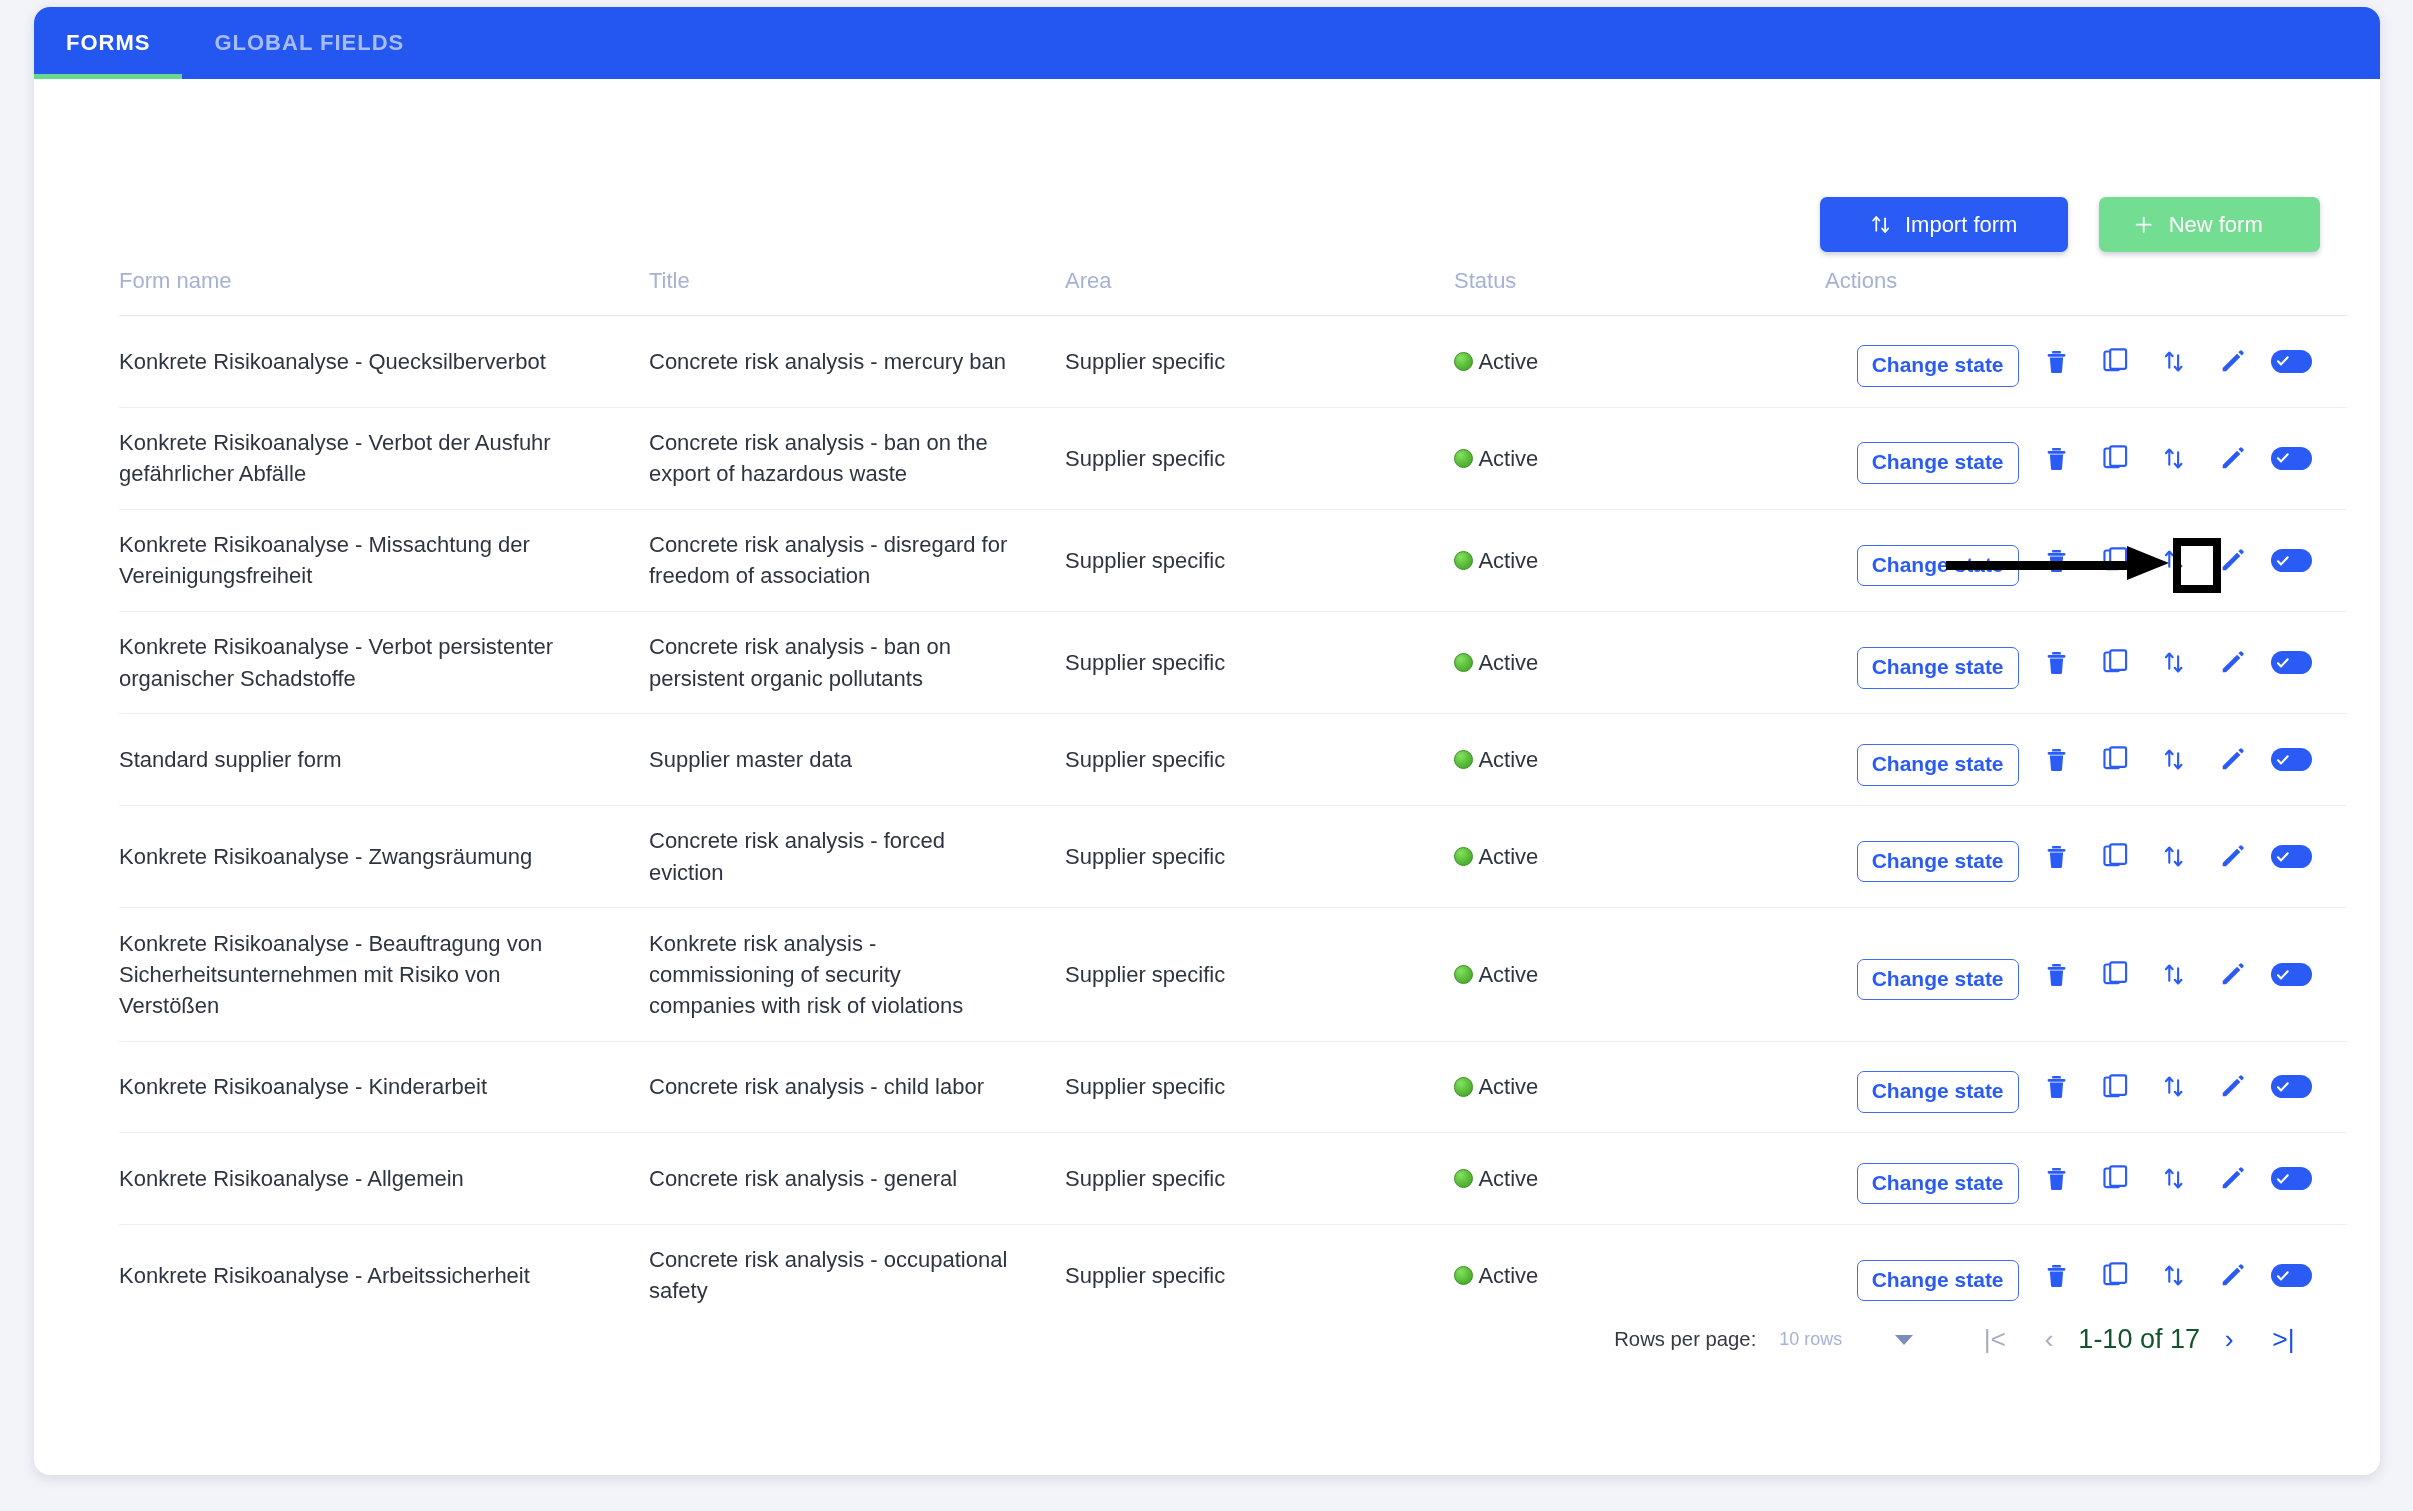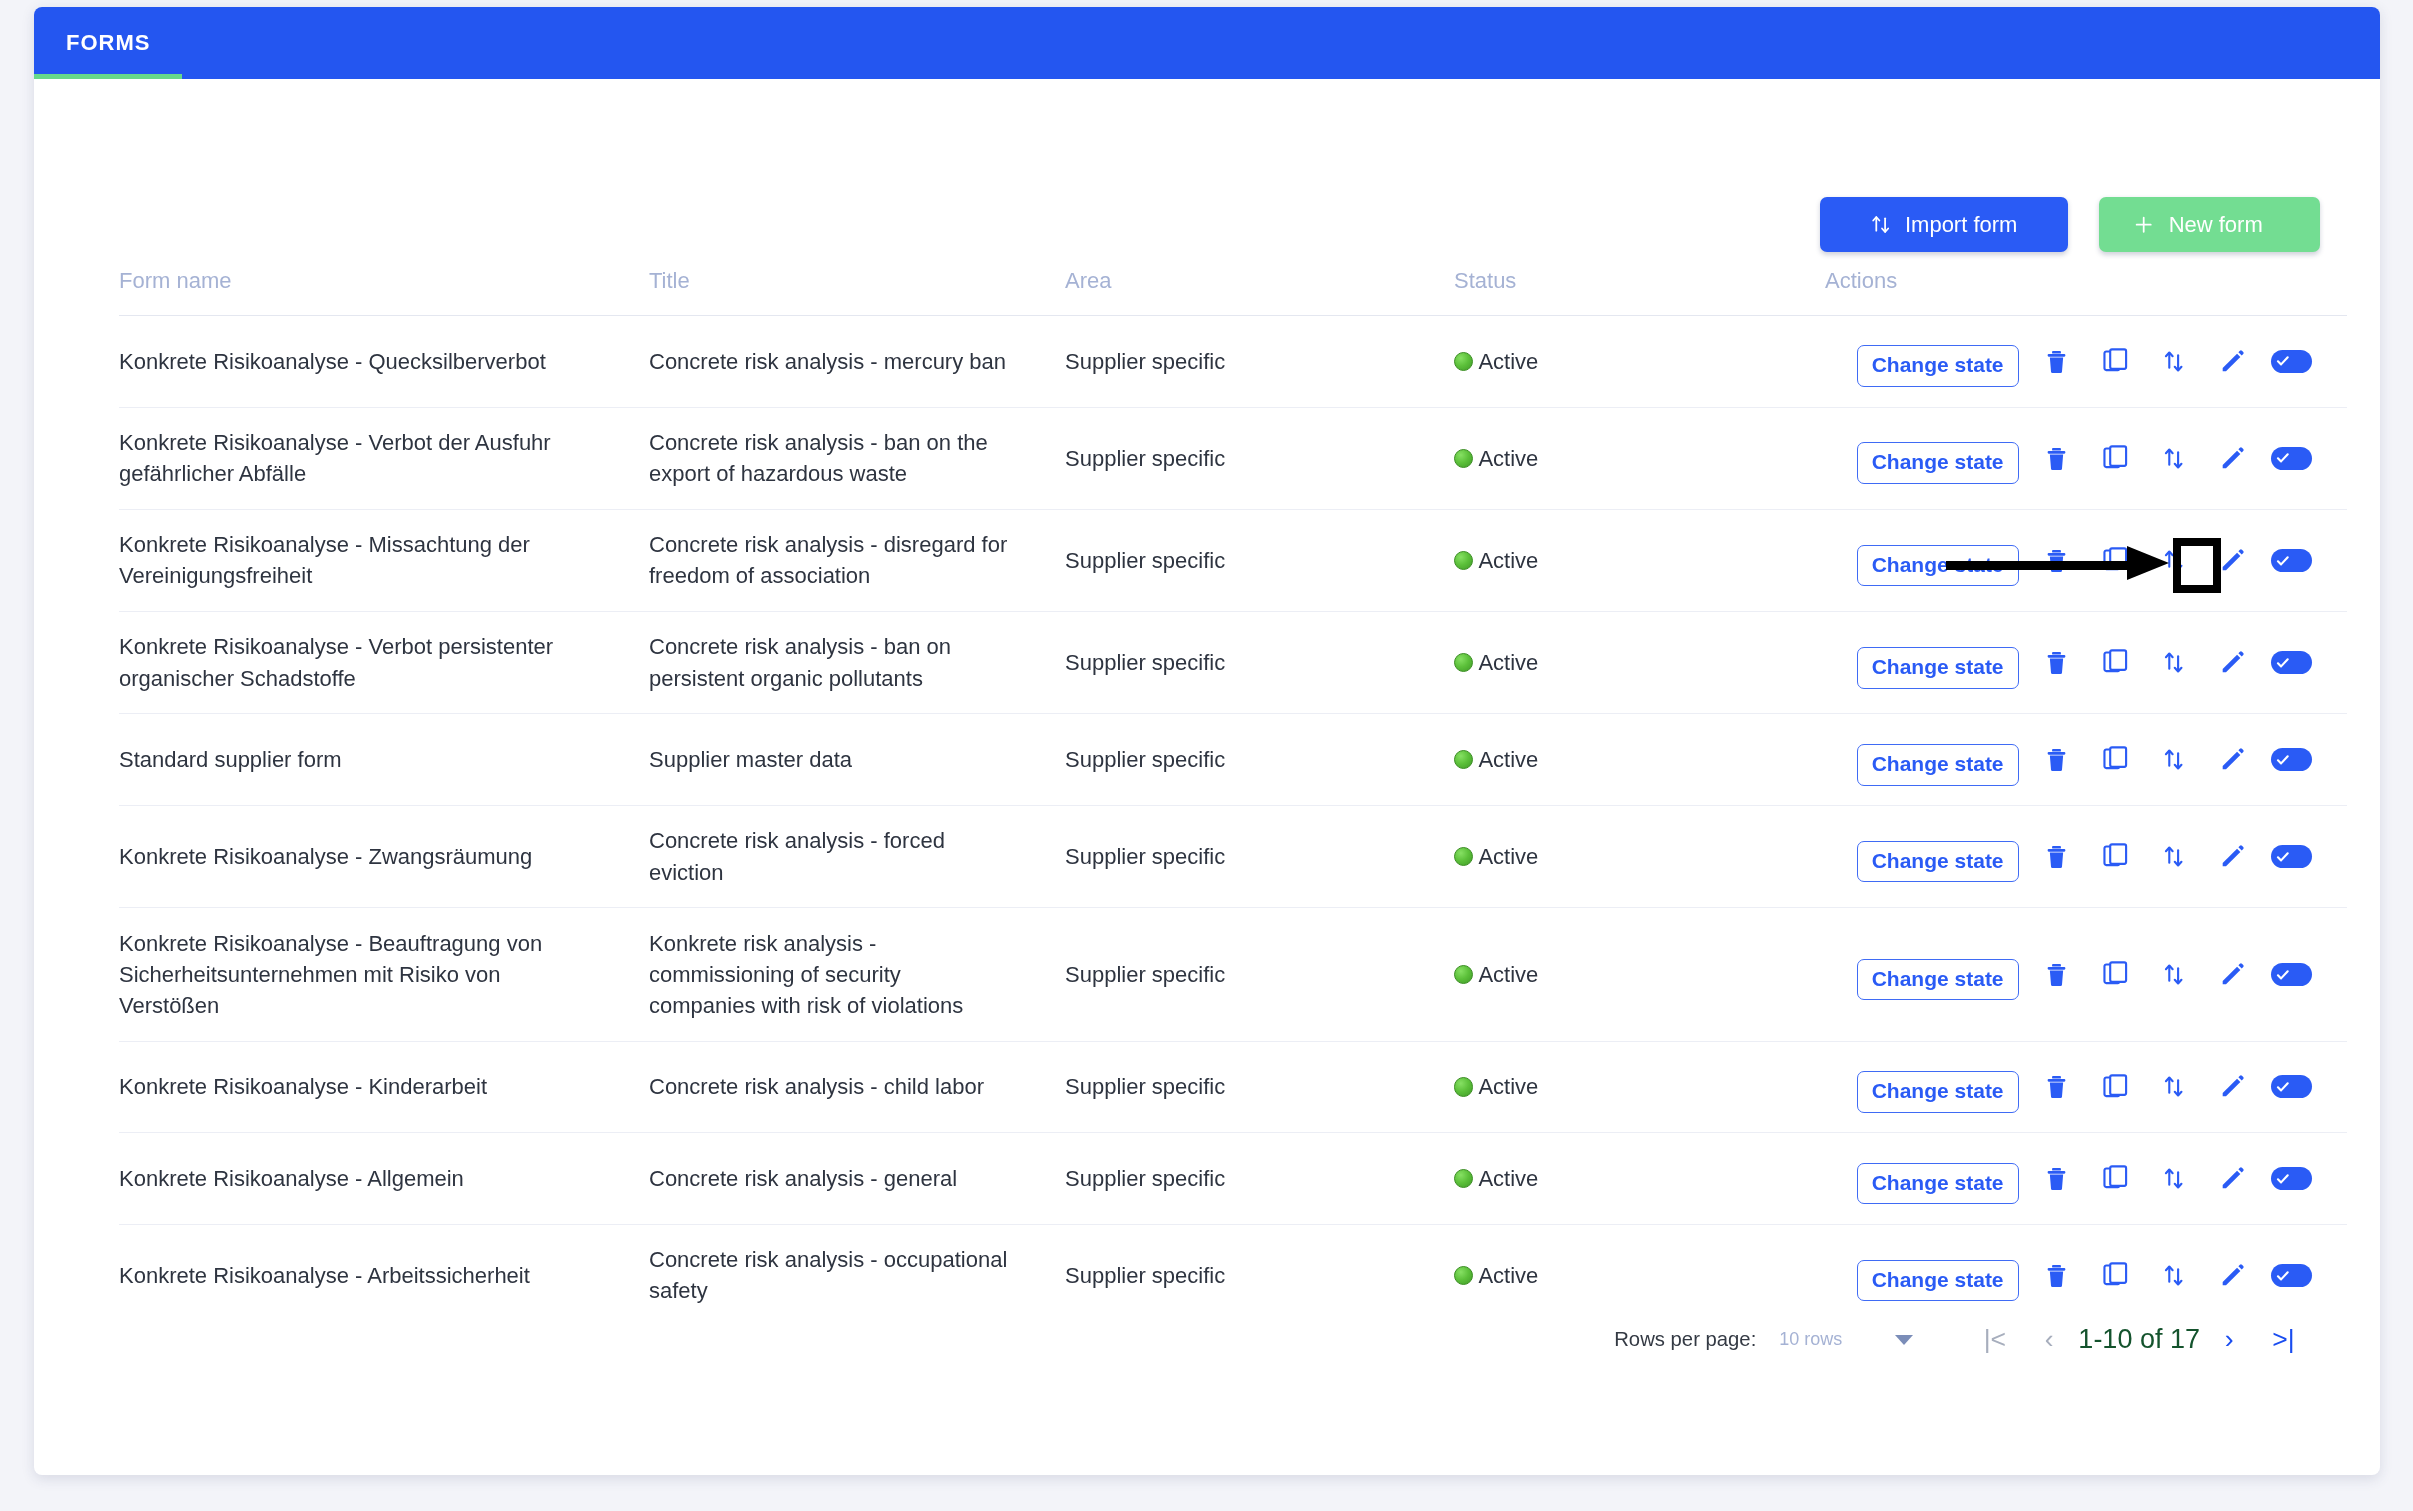--- a/index.html
+++ b/index.html
@@ -7,21 +7,21 @@
     width: 2413px; height: 1512px;
     background: #f3f4f9;
     font-family: "Liberation Sans", sans-serif;
     overflow: hidden;
   }
   .app-card {
     position: absolute;
     left: 34px; top: 7px;
     width: 2346px; height: 1468px;
     background: #ffffff;
-    border-radius: 8px;
+    border-radius: 16px;
     box-shadow: 0 3.5px 12.4px rgba(40,50,90,0.13);
     overflow: hidden;
   }
   
   .tabbar {
     position: absolute; left: 0; top: 0;
     width: 100%; height: 72px;
     background: #2456f0;
     display: flex; align-items: center;
   }
@@ -198,20 +198,23 @@
   }
 </style>
 </head>
 <body>
 
 <div class="app-card">
 
   <div class="tabbar">
     <div class="tab active">
       <span>FORMS</span>
+    </div>
+    <div class="tab">
+      <span>GLOBAL FIELDS</span>
     </div>
   </div>
 
   <div class="btn-row">
     <button class="btn btn-import">
       <span class="btn-icon">
         <svg width="19.4" height="23" viewBox="0 0 22 26" fill="none" stroke="#fff" stroke-width="2" stroke-linecap="round" stroke-linejoin="round">
           <path d="M6 20V5"></path>
             <path d="M2.5 8.5L6 4.5L9.5 8.5"></path>
           <path d="M16 6v15"></path>

